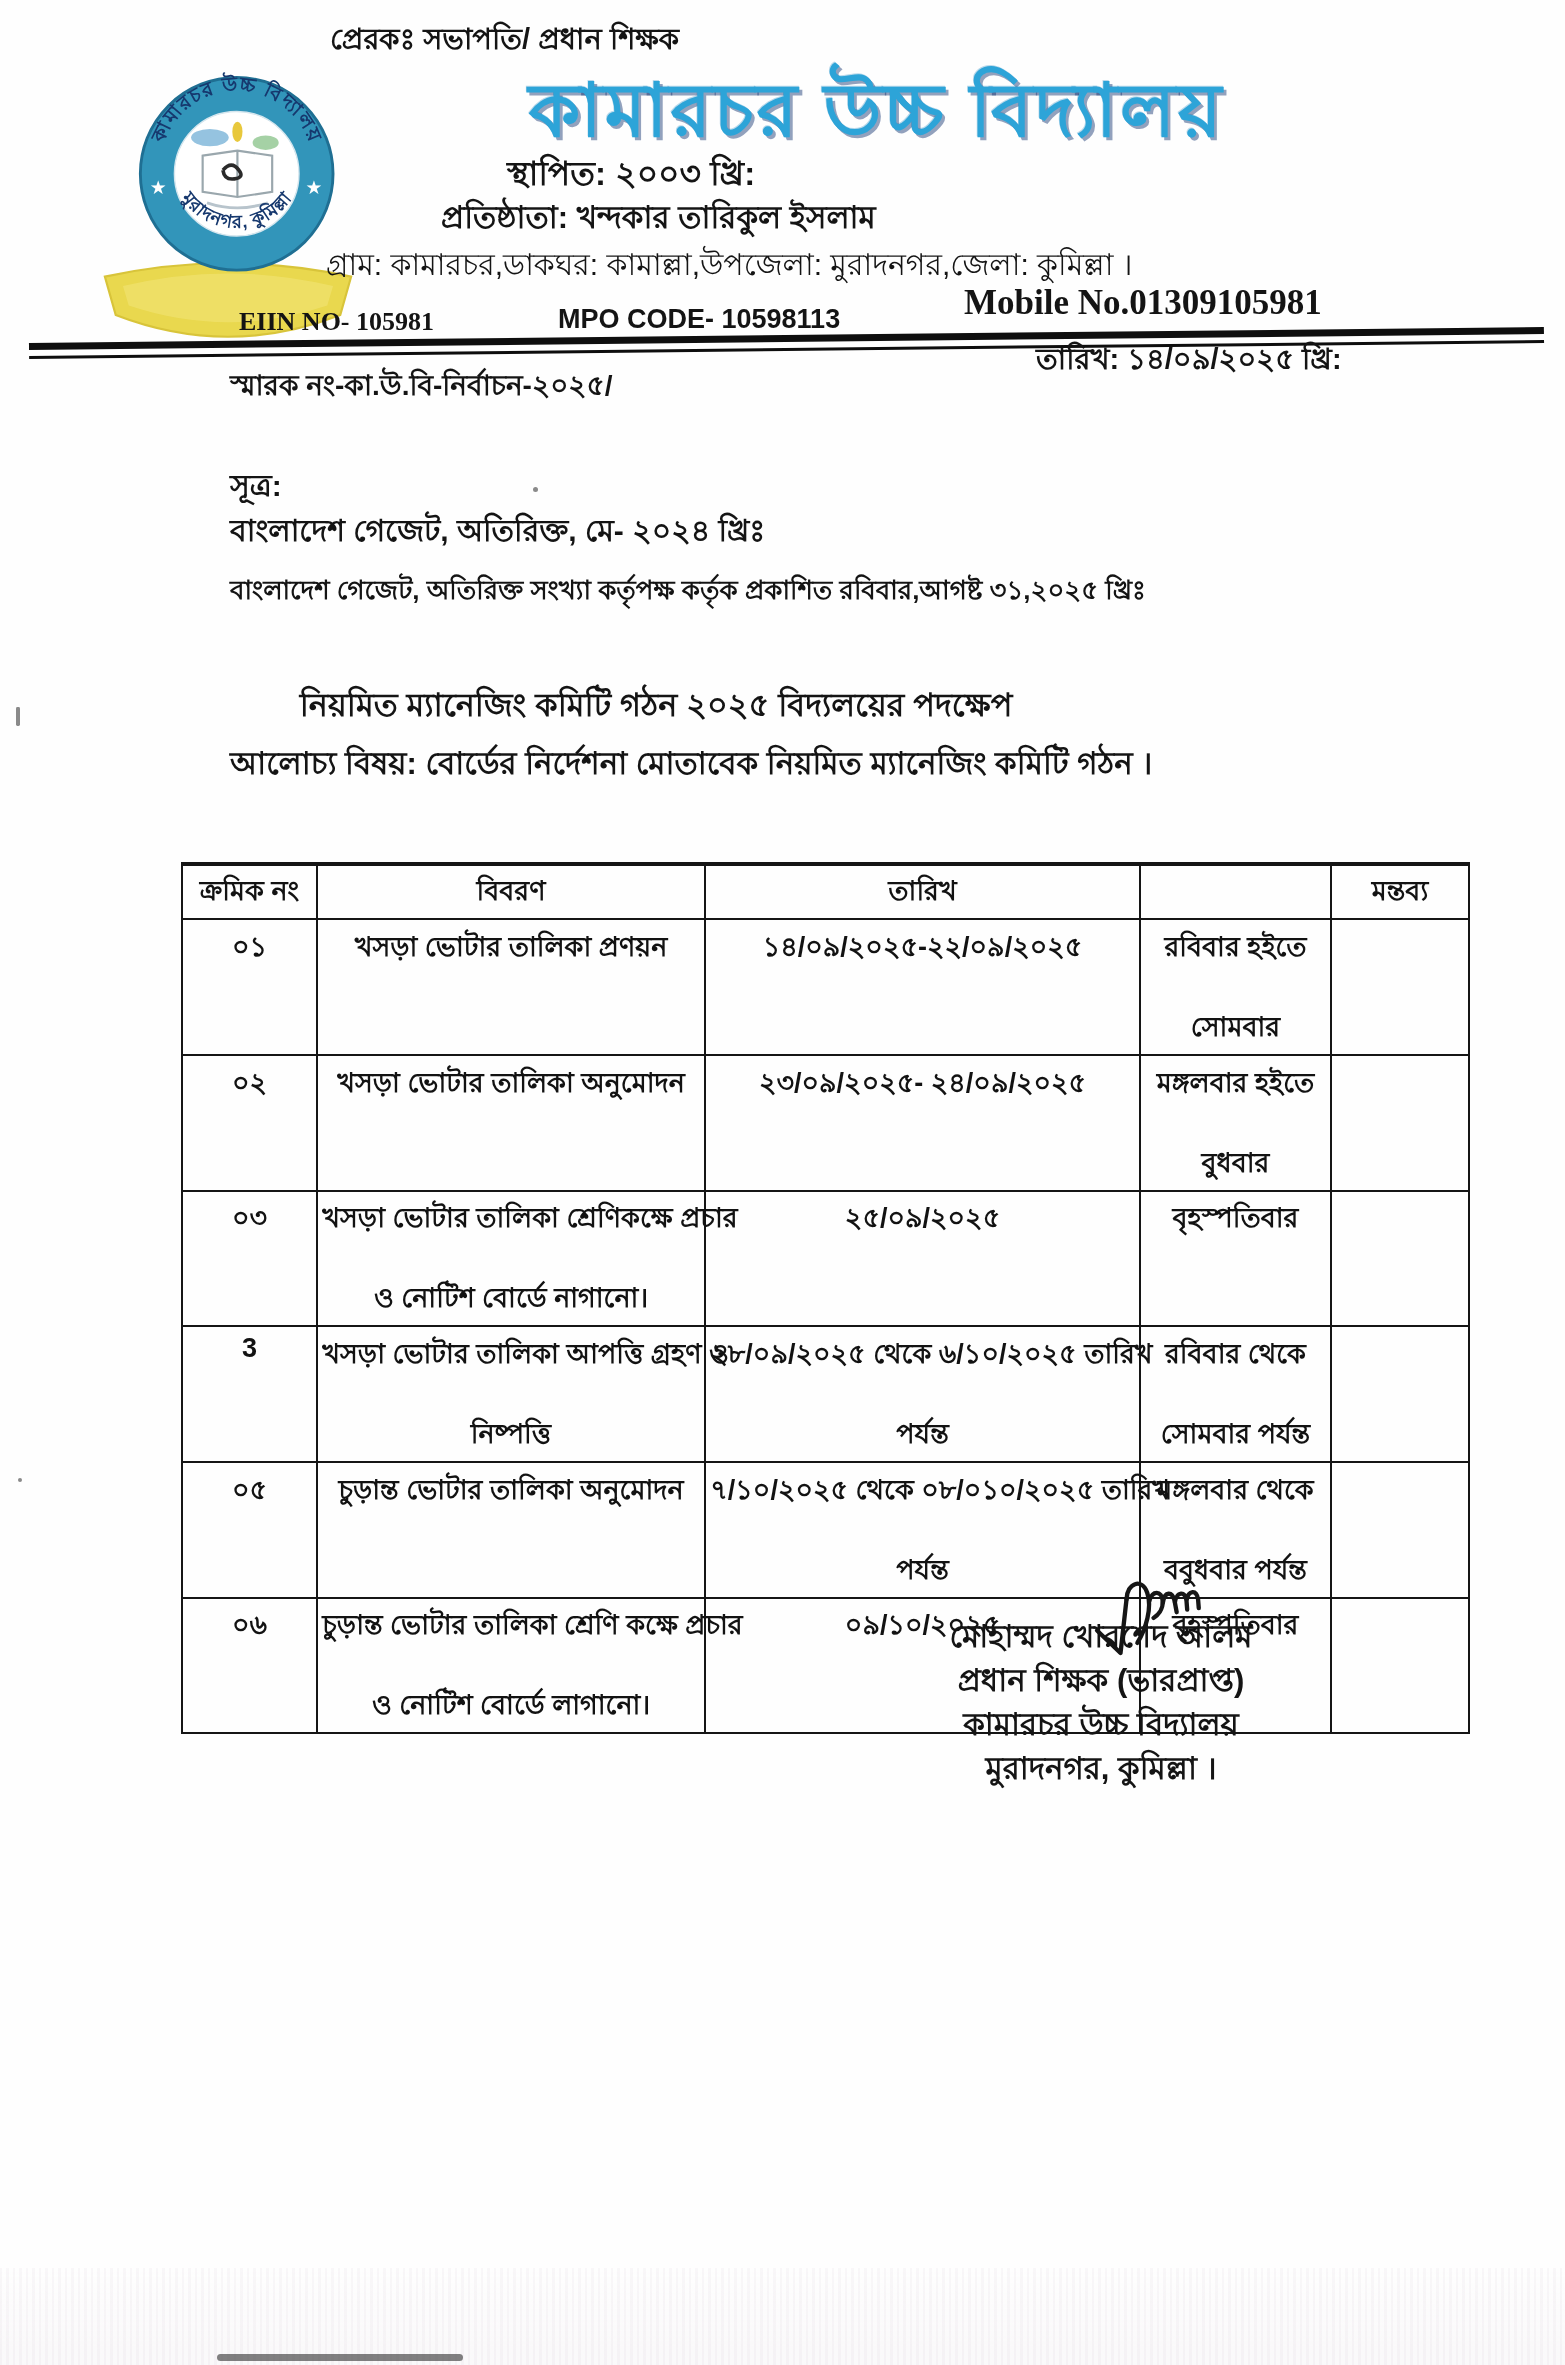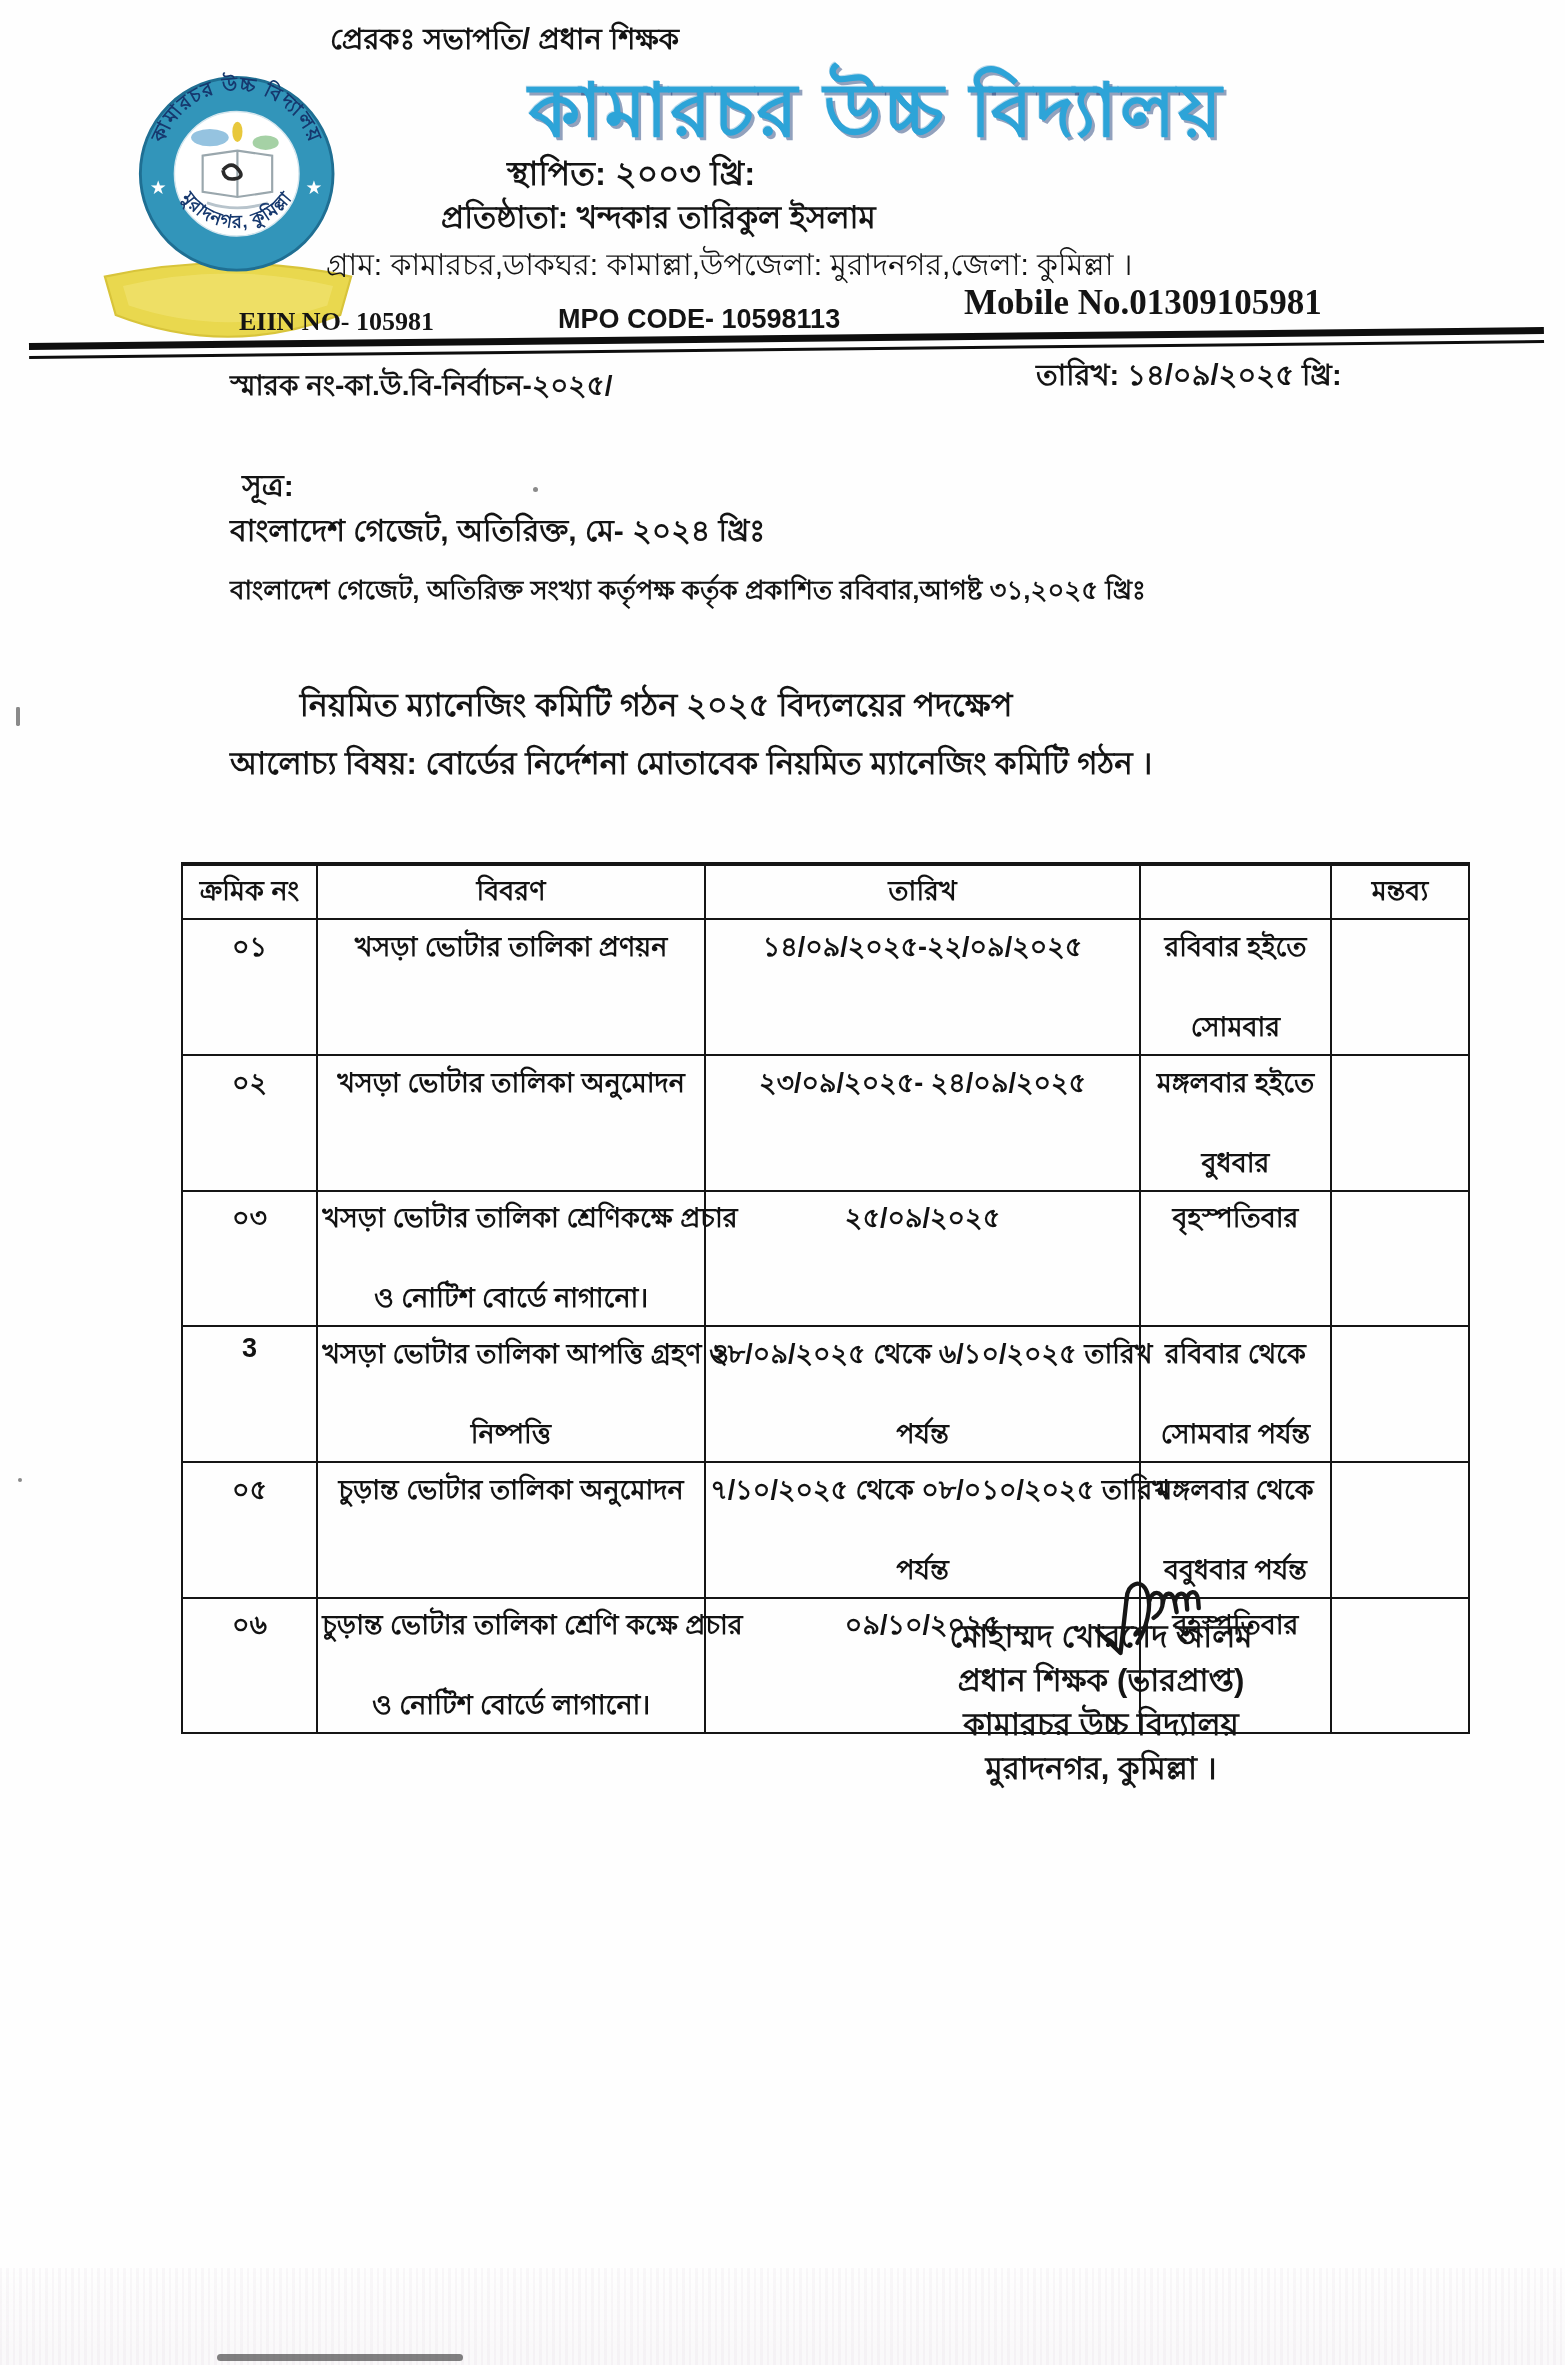--- a/index.html
+++ b/index.html
@@ -14,23 +14,23 @@
   .established{left:507px;top:148px;font-size:33px;font-weight:700;}
   .founder{left:441px;top:193px;font-size:31px;font-weight:700;}
   .address{left:326px;top:241px;font-size:30px;font-weight:400;}
   .eiin{left:239px;top:307px;font-size:26px;font-weight:700;font-family:"Liberation Serif","DejaVu Serif",serif;}
   .mpo{left:558px;top:304px;font-size:27px;font-weight:700;}
   .mobile{left:964px;top:283px;font-size:35px;font-weight:700;font-family:"Liberation Serif","DejaVu Serif",serif;}
   .rule{left:29px;top:335px;width:1515px;height:5.8px;border-top:7.2px solid #0e0e0e;border-bottom:3.6px solid #0e0e0e;
         transform:rotate(-0.6deg);}
   
   .memo-no{left:230px;top:364px;font-size:28px;font-weight:700;}
-  .memo-date{left:1036px;top:352px;font-size:29px;font-weight:700;}
-  
-  .sutro{left:230px;top:462px;font-size:30px;font-weight:700;margin-left:12px;}
+  .memo-date{left:1036px;top:336px;font-size:29px;font-weight:700;}
+  
+  .sutro{left:230px;top:462px;font-size:30px;font-weight:700;}
   .gaz1{left:230px;top:507px;font-size:30px;font-weight:600;}
   .gaz2{left:230px;top:570px;font-size:26px;font-weight:600;}
   
   .subject{left:0;top:680px;width:1312px;text-align:center;font-size:32px;font-weight:700;}
   .topic{left:230px;top:739px;font-size:31px;font-weight:600;}
   
   table.sched{position:absolute;left:181px;top:862px;width:1287px;border-collapse:collapse;table-layout:fixed;
         font-size:27px;font-weight:600;color:#121212;}
   table.sched col.c1{width:135px;} table.sched col.c2{width:388px;} table.sched col.c3{width:435px;}
   table.sched col.c4{width:191px;} table.sched col.c5{width:138px;}

